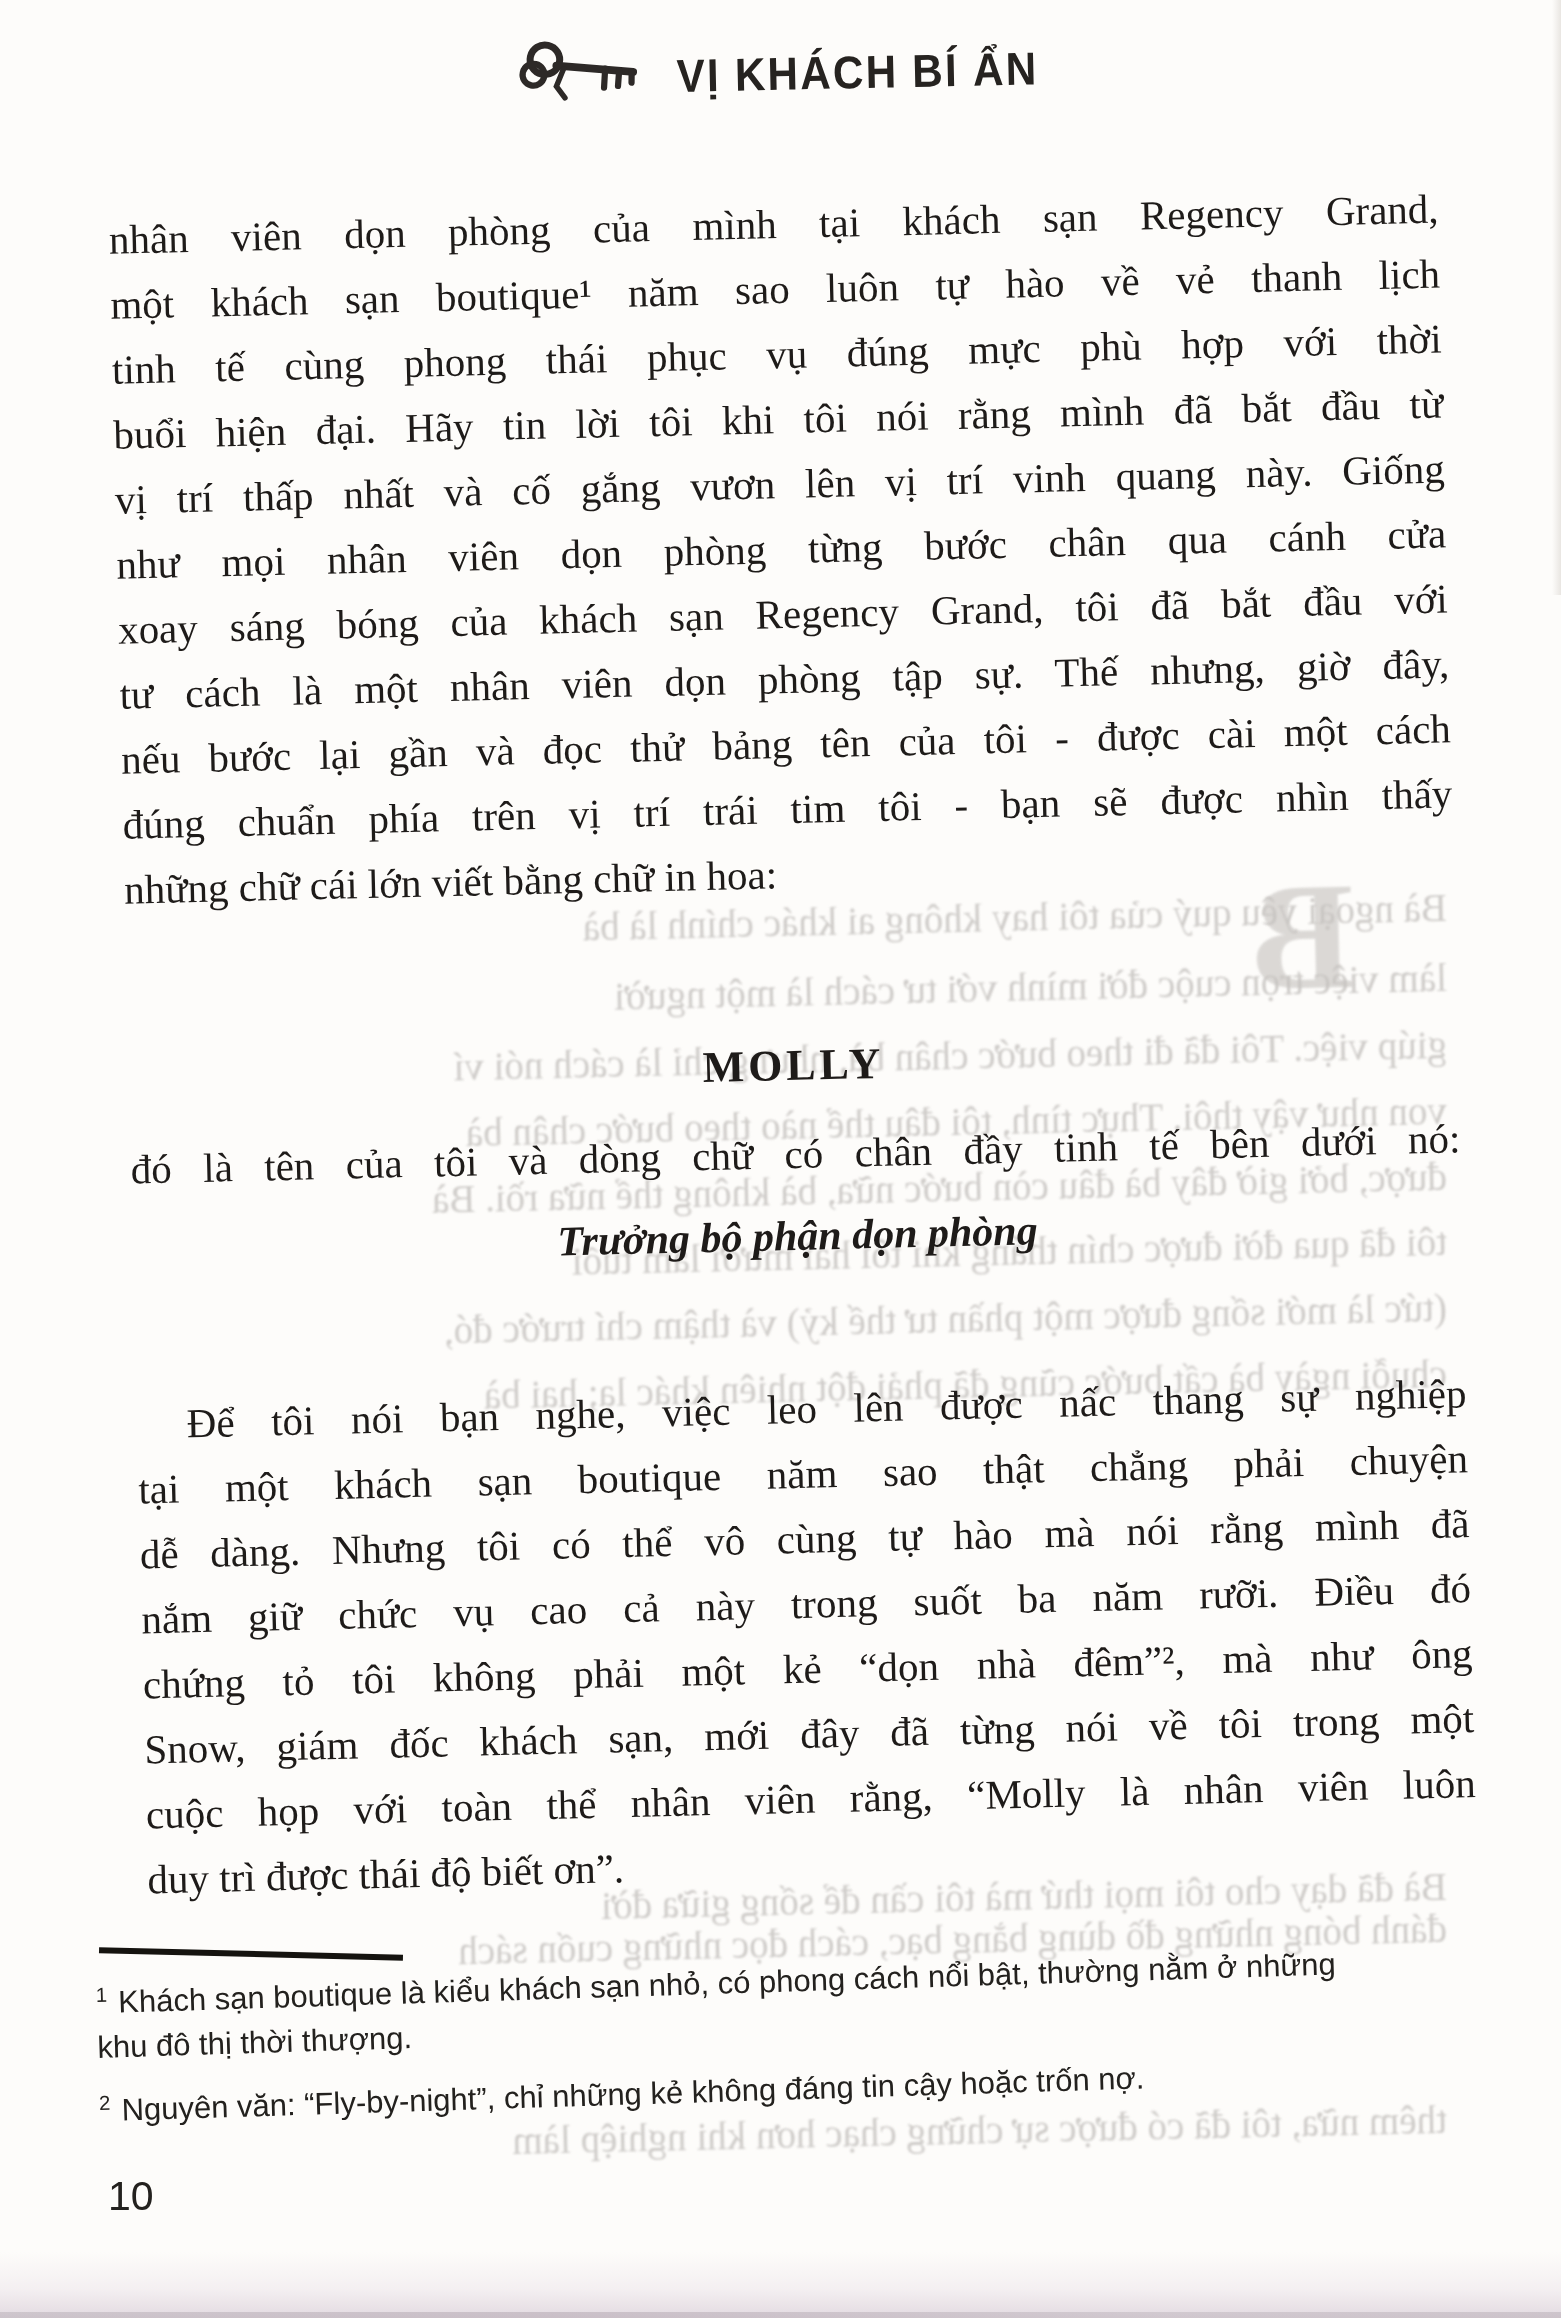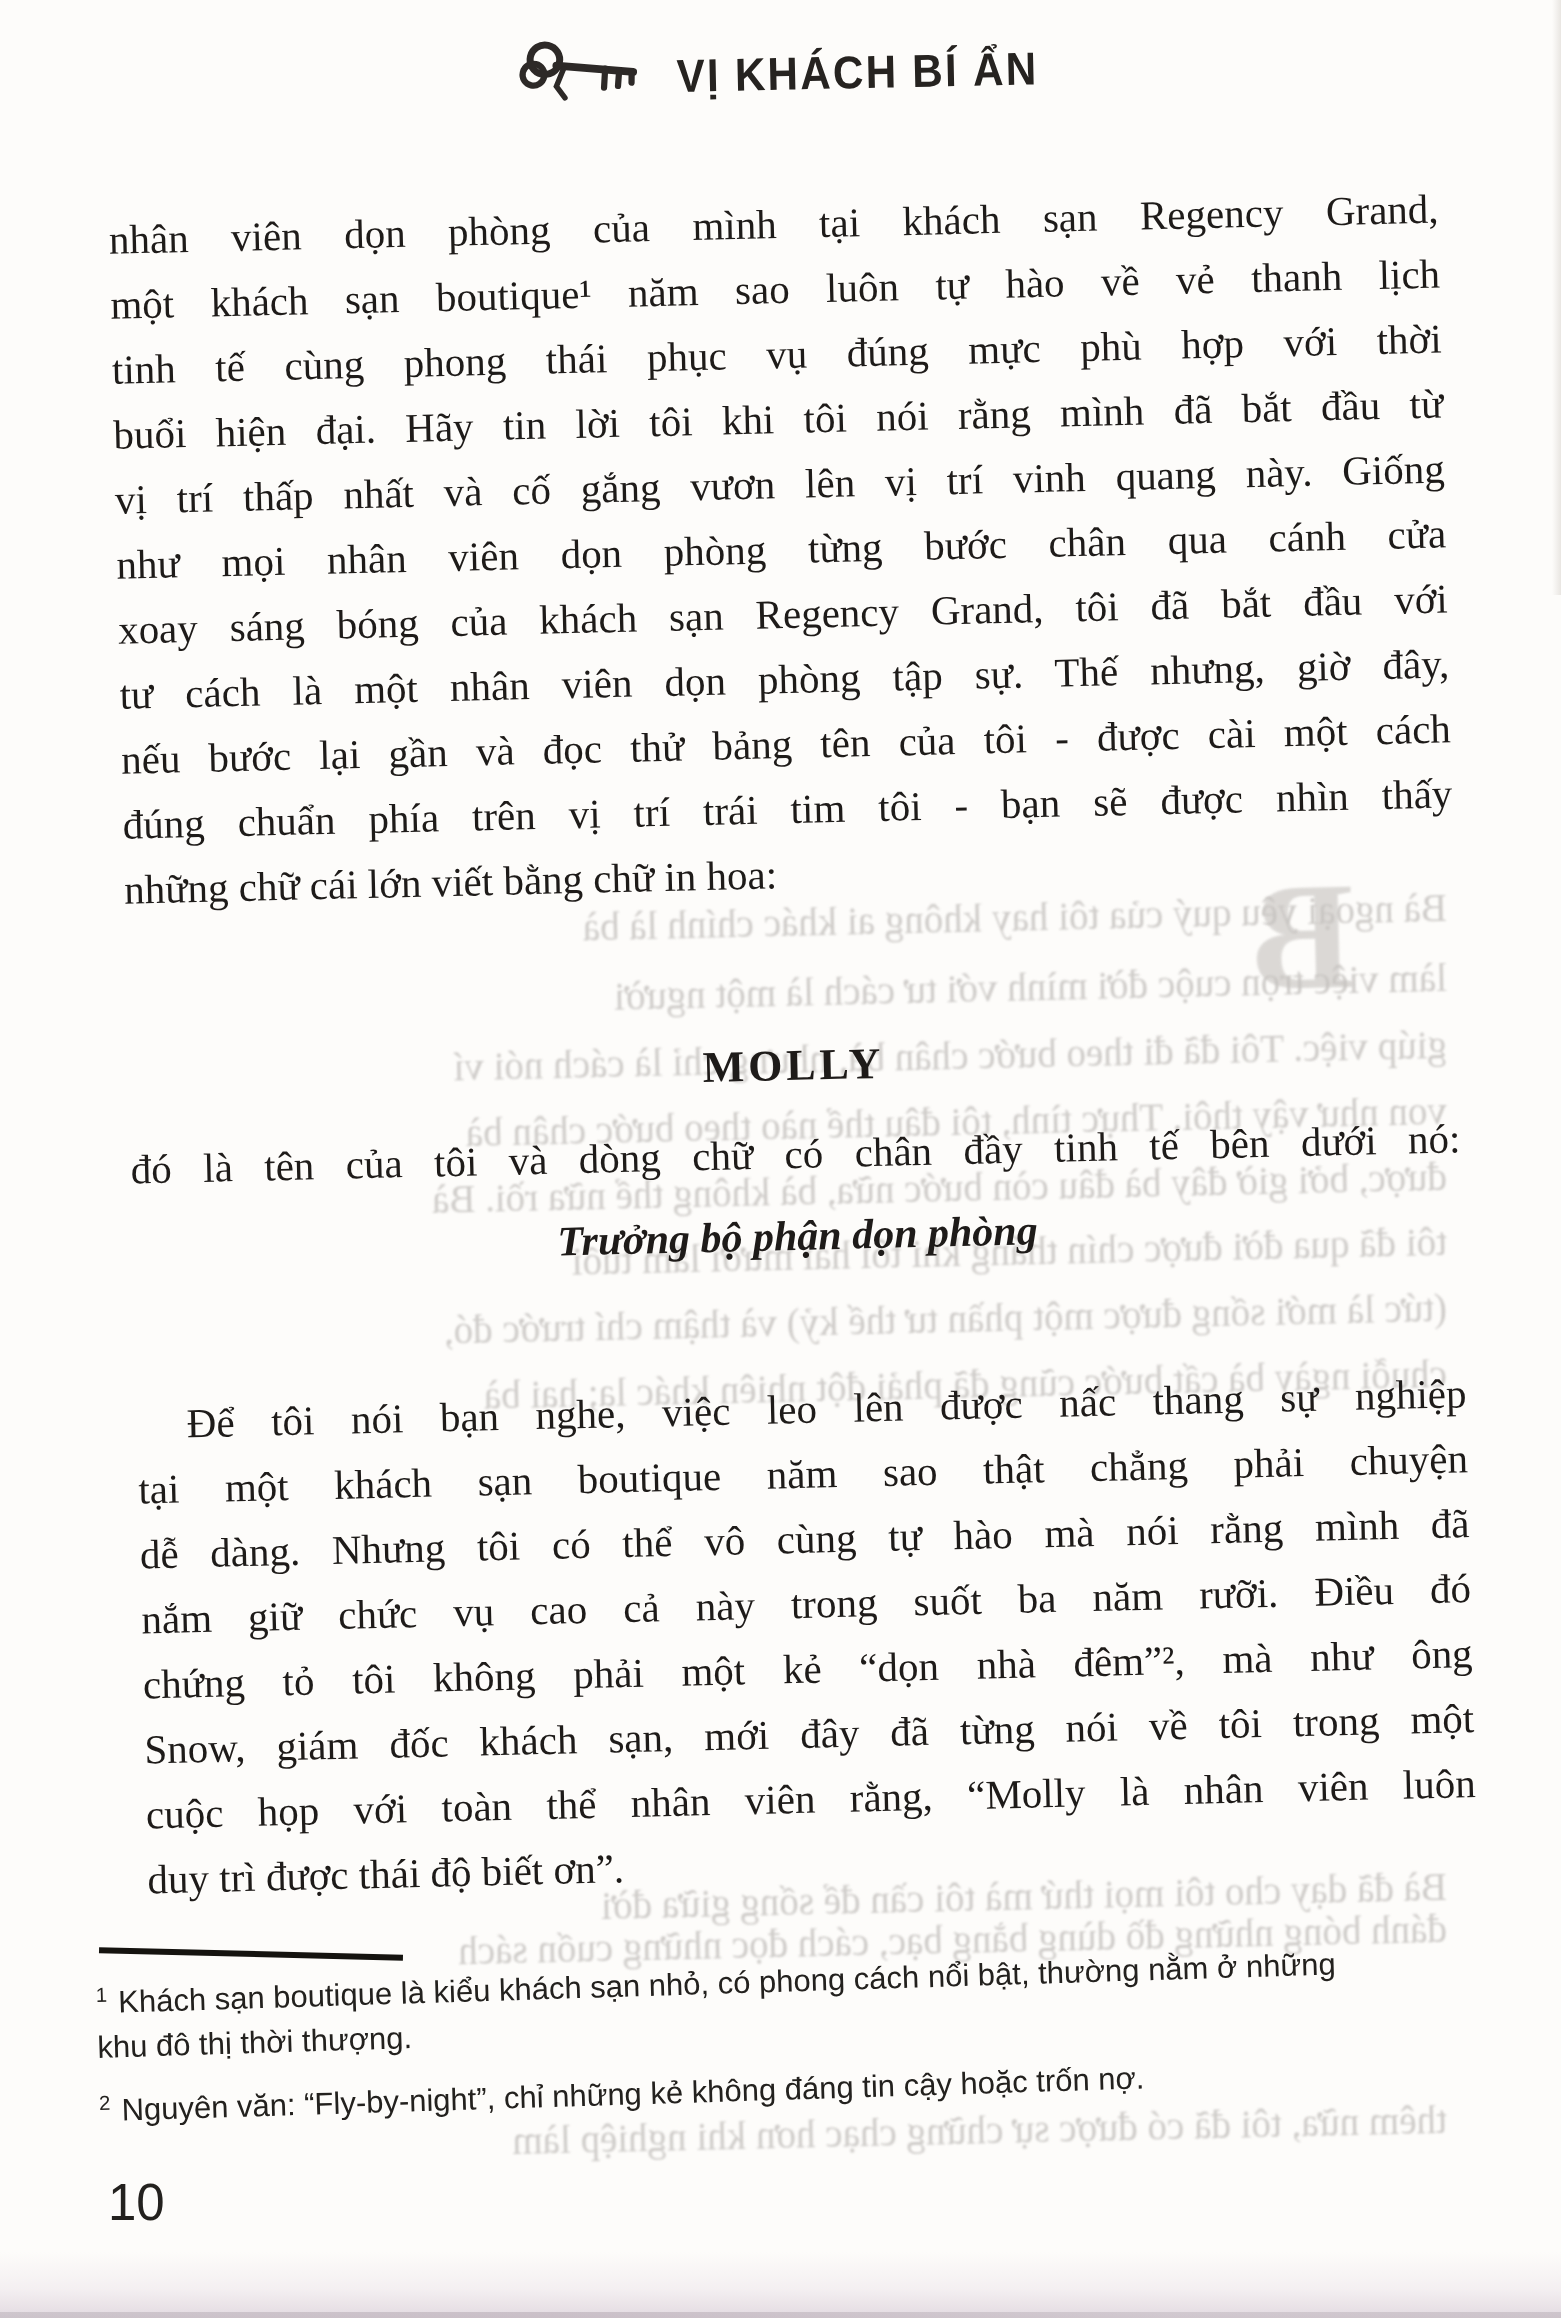--- a/index.html
+++ b/index.html
@@ -68,21 +68,21 @@
     font-size:31px;line-height:45px;color:#23211e;
     transform:rotate(-1.8deg);transform-origin:0 0;
   }
   .fn-line{white-space:nowrap;}
   .fn-gap{margin-top:11px;}
   .footnotes sup{font-size:20.3px;margin-right:11px;}
   
   .page-number{
     position:absolute;left:108px;top:2173px;
     font-family:"Liberation Sans","DejaVu Sans",sans-serif;
-    font-size:51px;color:#23211e;
+    font-size:41px;color:#23211e;
   }
   
   .edge-right{
     position:absolute;right:0;top:0;width:9.4px;height:595px;
     background:linear-gradient(to left,#e9e6e2,rgba(233,230,226,0));
   }
   .bottom-band{
     position:absolute;left:0;right:0;bottom:0;height:67px;
     background:linear-gradient(to bottom,
       rgba(235,227,233,0) 0%,

